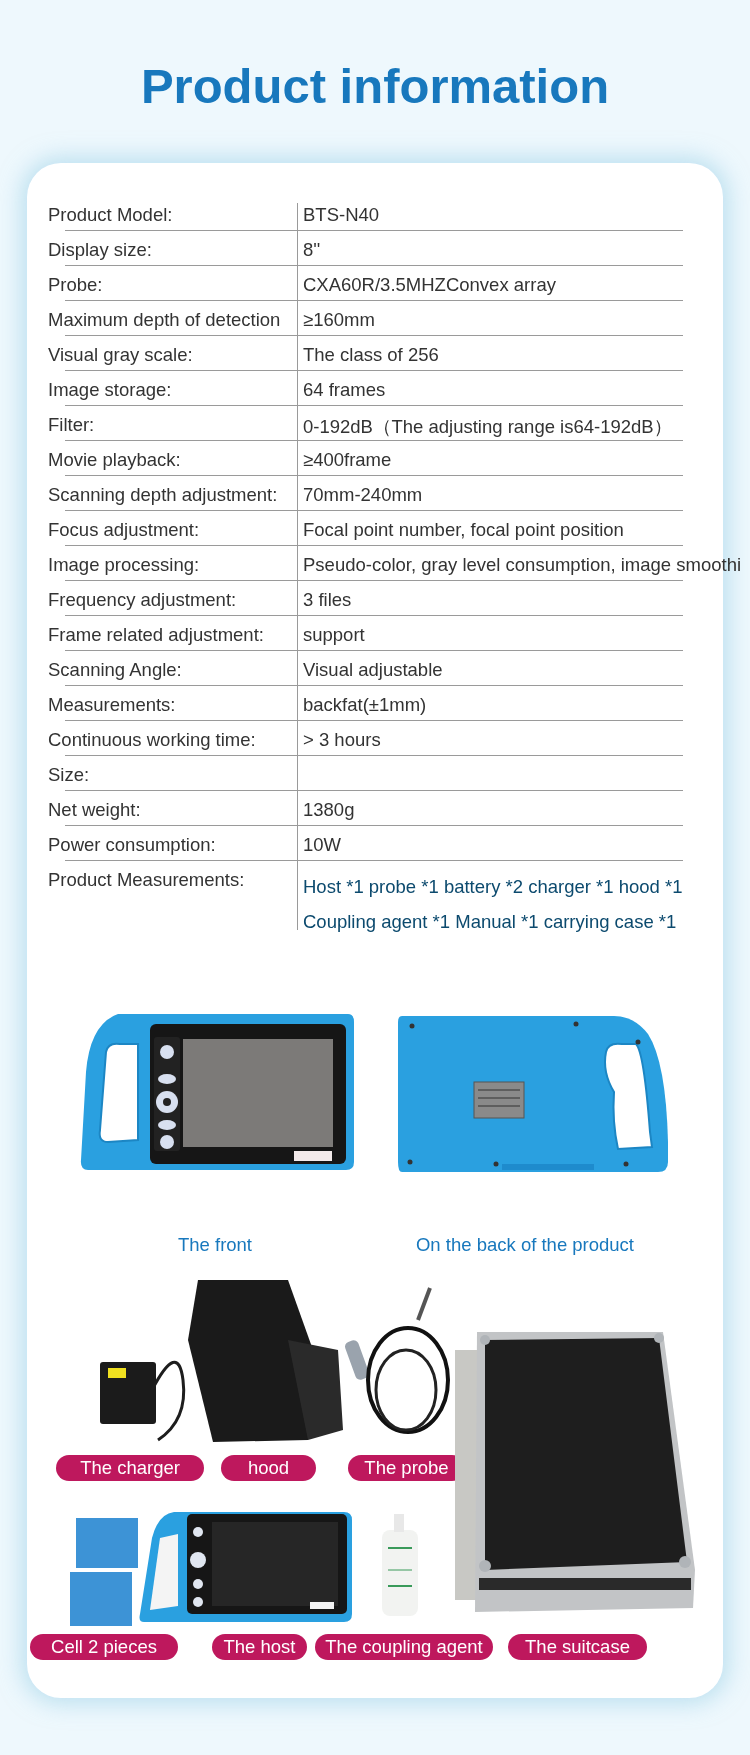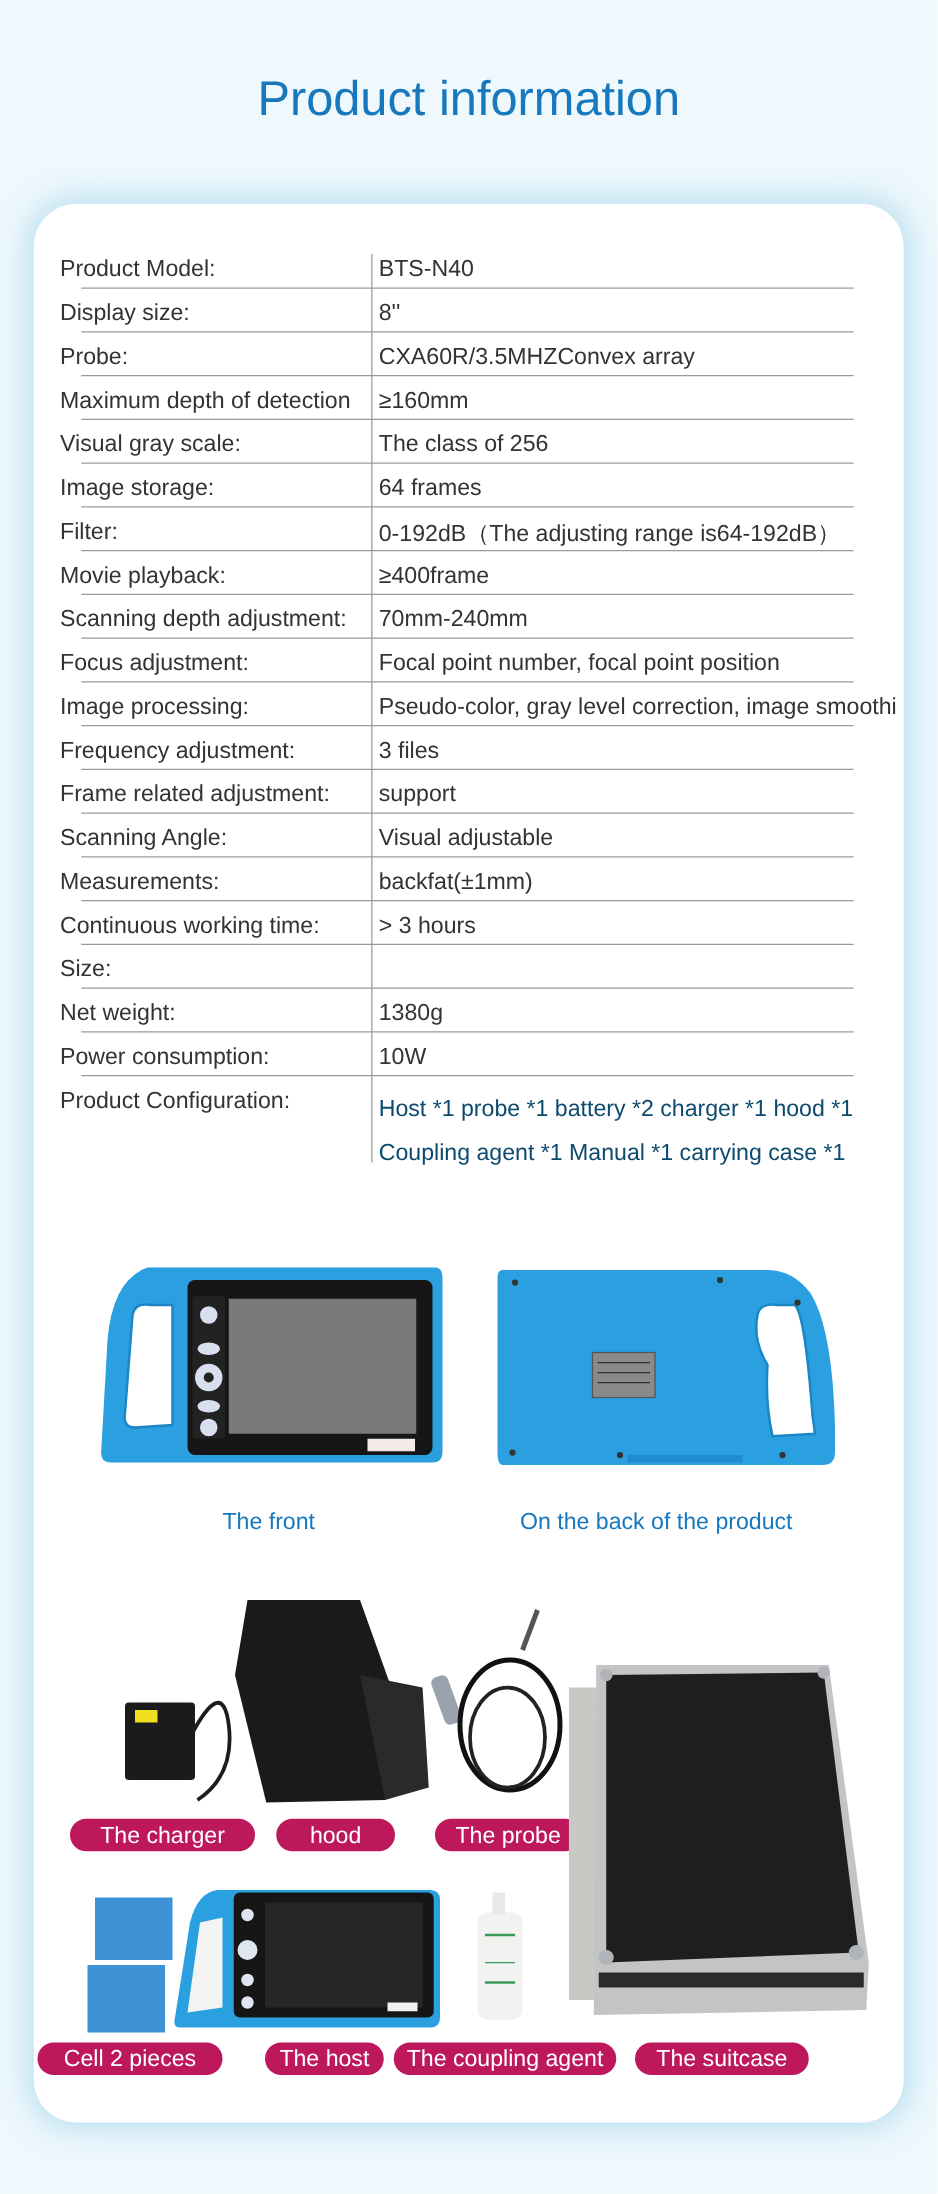--- a/index.html
+++ b/index.html
@@ -3,22 +3,22 @@
 <meta charset="utf-8">
 <style>
   html, body { margin: 0; padding: 0; }
   body {
     width: 750px; height: 1755px; position: relative; overflow: hidden;
     background: #eef8fd;
     font-family: "Liberation Sans", sans-serif;
   }
   .page-title {
     position: absolute; left: 0; width: 750px; top: 58px; text-align: center;
-    font-family: "Liberation Sans", sans-serif; font-weight: normal;
-    font-size: 39px; color: #1878bd; letter-spacing: 0px;
+    font-family: "Liberation Sans", sans-serif; font-weight: bold;
+    font-size: 49px; color: #1878bd; letter-spacing: 0px;
   }
   .card {
     position: absolute; left: 27px; top: 163px; width: 696px; height: 1535px;
     background: #ffffff; border-radius: 34px;
     box-shadow: 0 0 22px 6px rgba(150, 205, 230, 0.55);
   }
   .spec-table { position: absolute; left: 0; top: 0; width: 750px; }
   .spec-row { position: absolute; left: 0; width: 750px; height: 35px; }
   .spec-row .label {
     position: absolute; left: 48px; top: 8px; font-size: 18.5px; color: #333;
@@ -30,21 +30,21 @@
   }
   .spec-row .rule {
     position: absolute; left: 65px; width: 618px; height: 1px; bottom: 0; background: #9a9a9a;
   }
   .divider {
     position: absolute; left: 297px; top: 203px; width: 1px; height: 727px; background: #9a9a9a;
   }
   .config-line { position: absolute; left: 303px; font-size: 18.5px; color: #0c4a6e; white-space: nowrap; }
   .config-label { position: absolute; left: 48px; top: 869px; font-size: 18.5px; color: #333; }
   .caption {
-    position: absolute; font-size: 18.5px; color: #1878bd; text-align: center;
+    position: absolute; font-size: 18.5px; color: #1878bd; text-align: center; margin-top: 28px;
   }
   .pill {
     position: absolute; height: 26px; line-height: 26px; background: #be185d; color: #fff;
     border-radius: 13px; font-size: 18.5px; text-align: center; white-space: nowrap;
   }
   
   .device { position: absolute; }
 </style>
 </head>
 <body>
@@ -99,21 +99,21 @@
       <span class="value">70mm-240mm</span>
       <div class="rule"></div>
     </div>
   <div class="spec-row" style="top:511px">
       <span class="label">Focus adjustment:</span>
       <span class="value">Focal point number, focal point position</span>
       <div class="rule"></div>
     </div>
   <div class="spec-row" style="top:546px">
       <span class="label">Image processing:</span>
-      <span class="value">Pseudo-color, gray level correction, image smoothi</span>
+      <span class="value">Pseudo-color, gray level consumption, image smoothi</span>
       <div class="rule"></div>
     </div>
   <div class="spec-row" style="top:581px">
       <span class="label">Frequency adjustment:</span>
       <span class="value">3 files</span>
       <div class="rule"></div>
     </div>
   <div class="spec-row" style="top:616px">
       <span class="label">Frame related adjustment:</span>
       <span class="value">support</span>
@@ -142,21 +142,21 @@
       <span class="label">Net weight:</span>
       <span class="value">1380g</span>
       <div class="rule"></div>
     </div>
   <div class="spec-row" style="top:826px">
       <span class="label">Power consumption:</span>
       <span class="value">10W</span>
       <div class="rule"></div>
     </div>
 
-  <span class="config-label">Product Configuration:</span>
+  <span class="config-label">Product Measurements:</span>
   <span class="config-line" style="top:876px">Host *1 probe *1 battery *2 charger *1 hood *1</span>
   <span class="config-line" style="top:911px">Coupling agent *1 Manual *1 carrying case *1</span>
 
   <div class="divider"></div>
 </div>
 
 <svg class="device" style="left:78px; top:1012px" width="278" height="165" viewBox="0 0 278 165">
   <path d="M40,2 L270,2 Q276,2 276,10 L276,150 Q276,158 268,158 L10,158 Q2,158 3,148 L8,60 Q12,12 40,2 Z" fill="#2aa0e0"></path>
   <path d="M28,40 Q30,30 42,32 L60,32 L60,128 L30,130 Q20,130 22,118 Z" fill="#ffffff" stroke="#1c86c4" stroke-width="2"></path>
   <rect x="72" y="12" width="196" height="140" rx="6" fill="#161616"></rect>

